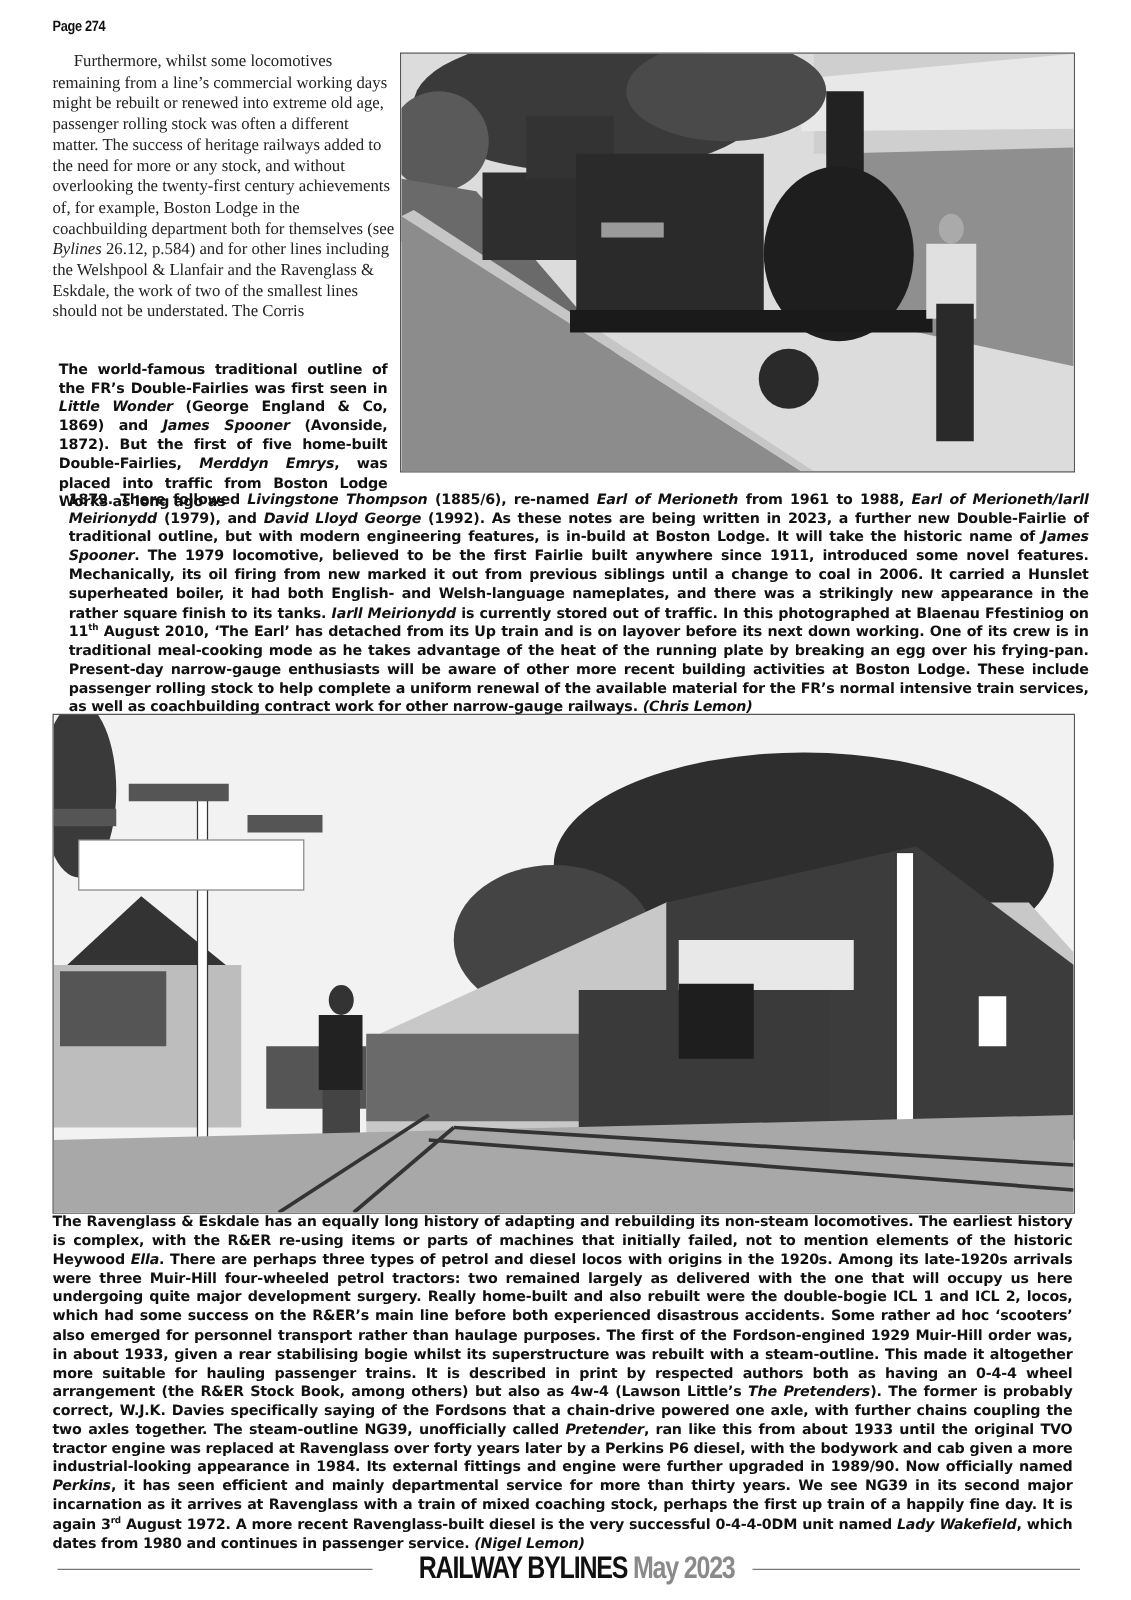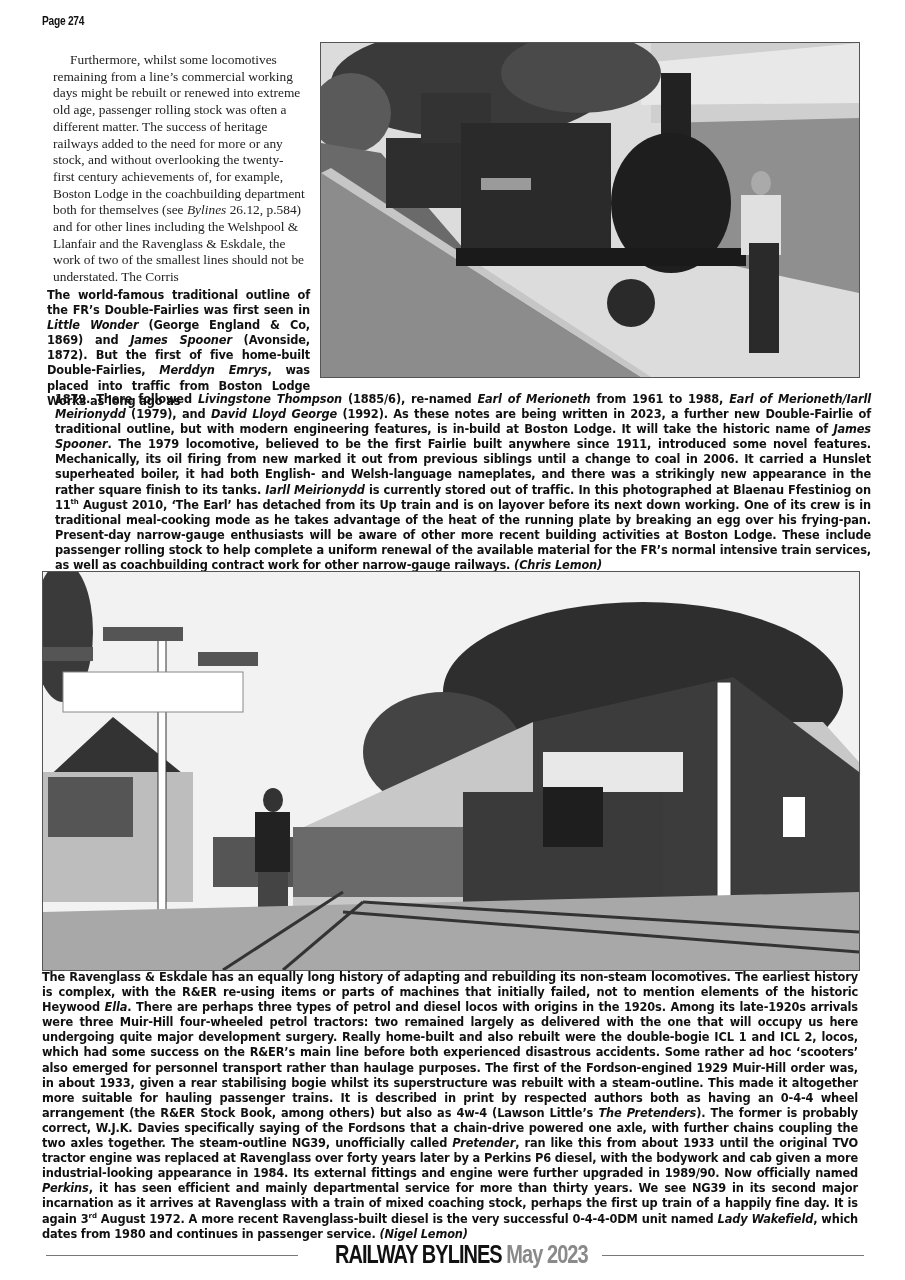--- a/index.html
+++ b/index.html
@@ -1,19 +1,19 @@
 <!DOCTYPE html>
 <html><head>
 <meta charset="utf-8">
 <style>
   html, body { margin: 0; padding: 0; background: #ffffff; }
   body { width: 905px; height: 1280px; position: relative; overflow: hidden; color: #111; }
   .page-num { position: absolute; left: 42px; top: 14px; font-family: "Liberation Sans", sans-serif; font-weight: bold; font-size: 12px; letter-spacing: -0.3px; transform: scaleX(0.85); transform-origin: left top; }
   .intro { position: absolute; left: 42px; top: 41px; width: 274px; font-family: "Liberation Serif", serif; font-size: 13.4px; line-height: 16.7px; color: #222; }
-  .intro p { margin: 11px; text-indent: 17px; }
+  .intro p { margin: 0; text-indent: 17px; }
   .intro i { font-style: italic; }
   .photo { position: absolute; border: 1px solid #555; overflow: hidden; }
   .photo1 { left: 320px; top: 42px; width: 538px; height: 334px; }
   .photo2 { left: 42px; top: 571px; width: 816px; height: 398px; }
   .caption { position: absolute; font-family: "DejaVu Sans", sans-serif; font-weight: bold; font-size: 11.4px; line-height: 15.1px; text-align: justify; color: #111; letter-spacing: -0.15px; }
   .cap1a { left: 47px; top: 288px; width: 263px; }
   .cap1b { left: 55px; top: 392px; width: 816px; }
   .cap2 { left: 42px; top: 970px; width: 816px; }
   .caption i { font-style: italic; }
   .caption sup { font-size: 7px; line-height: 0; vertical-align: 5px; }

